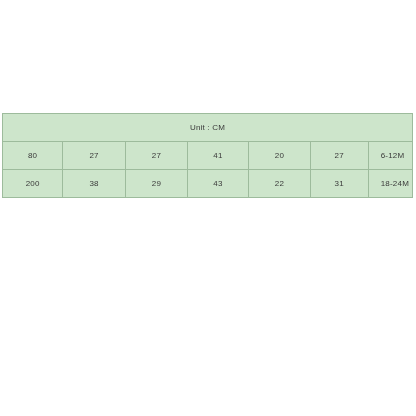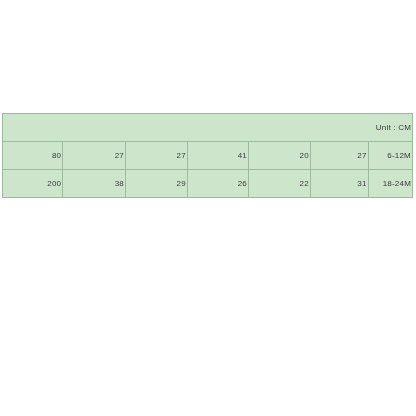--- a/index.html
+++ b/index.html
@@ -26,26 +26,26 @@
     border-collapse: collapse;
     table-layout: fixed;
     background: #cfe7cd;
     border: 1px solid #9dbb9c;
   }
 
   table.size-chart td {
     border: 1px solid #9dbb9c;
     background: #cde5cb;
     color: #3a3a3a;
-    text-align: right;
+    text-align: center;
     vertical-align: middle;
     font-size: 8px;
     letter-spacing: 0.2px;
     height: 27px;
-    padding: 0 1px;
+    padding: 0 12px;
     overflow: hidden;
     white-space: nowrap;
   }
 
   
   td.unit-cell {
     text-align: left;
     padding-left: 4px;
     height: 15px;
     font-size: 8px;
@@ -95,21 +95,21 @@
         <td>20</td>
         <td>27</td>
         <td>6-12M</td>
       </tr>
 
 
       <tr>
         <td>200</td>
         <td>38</td>
         <td>29</td>
-        <td>26</td>
+        <td>43</td>
         <td>22</td>
         <td>31</td>
         <td>18-24M</td>
       </tr>
 
     </tbody>
   </table>
 </div>
 
 </body></html>

